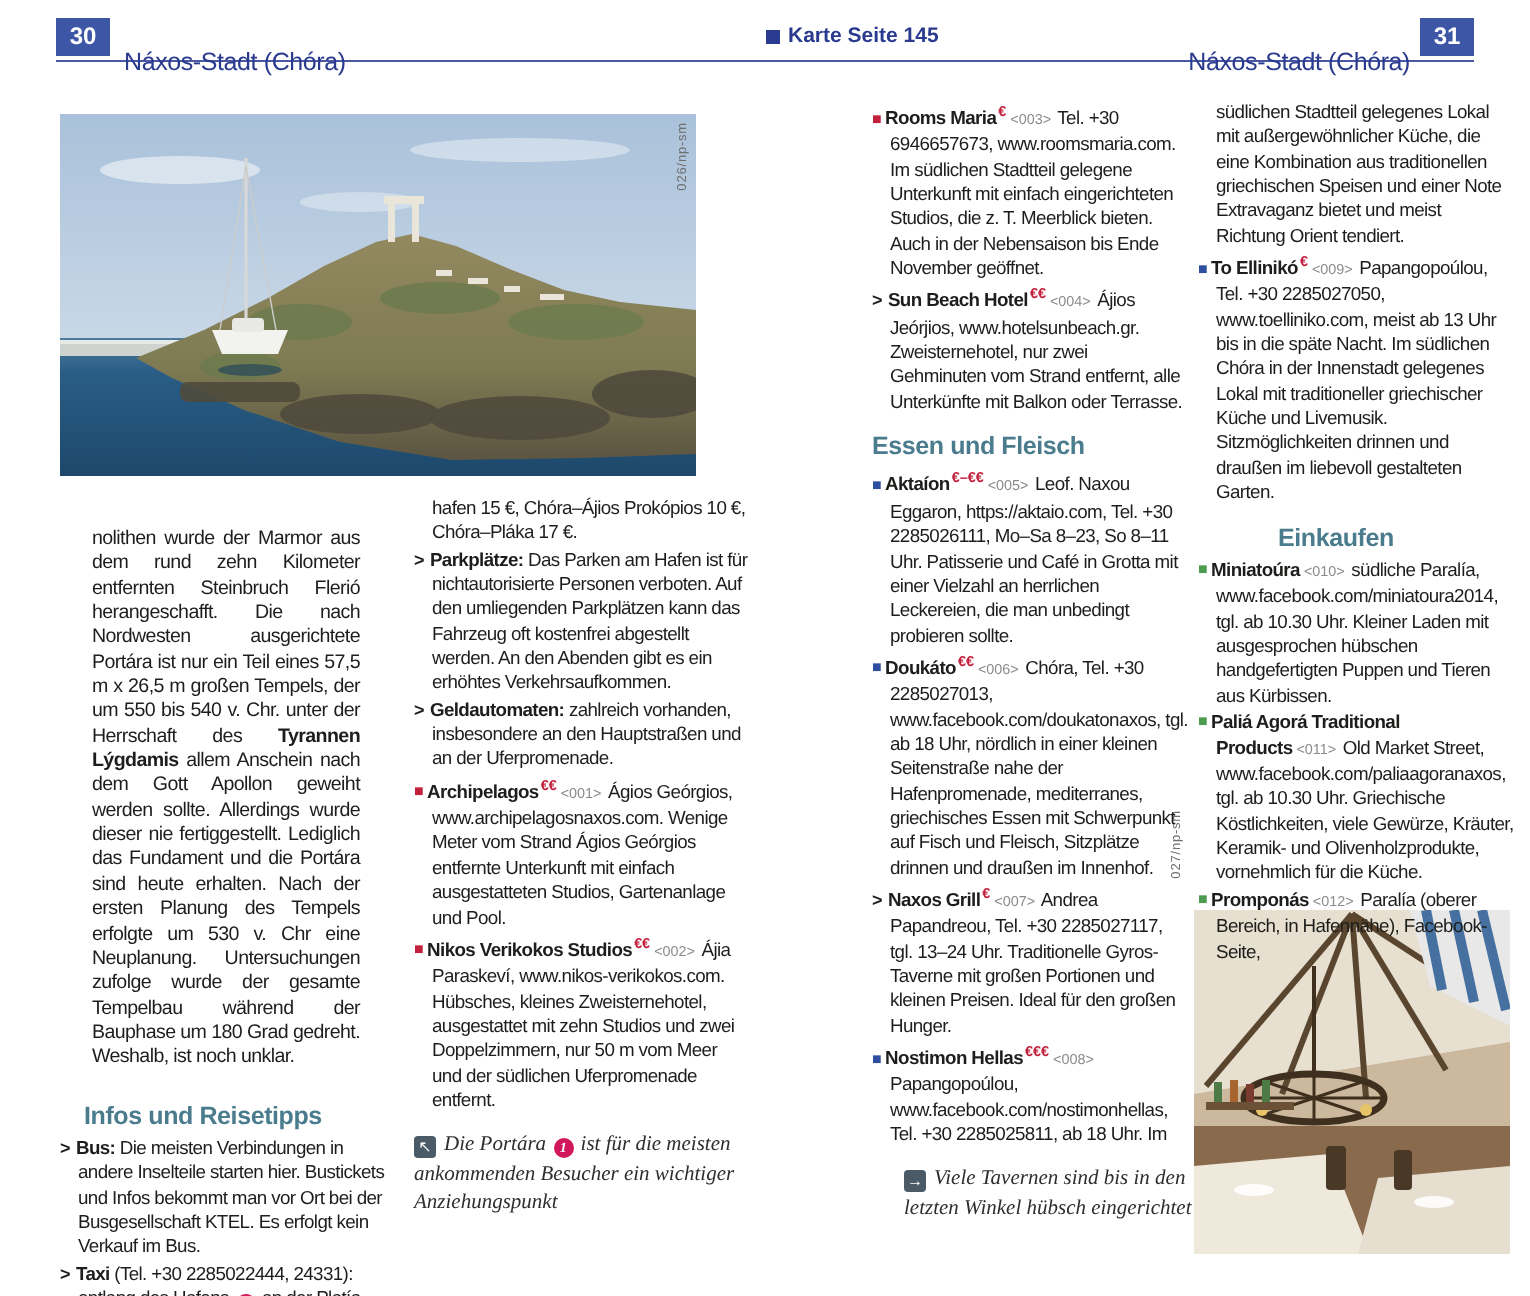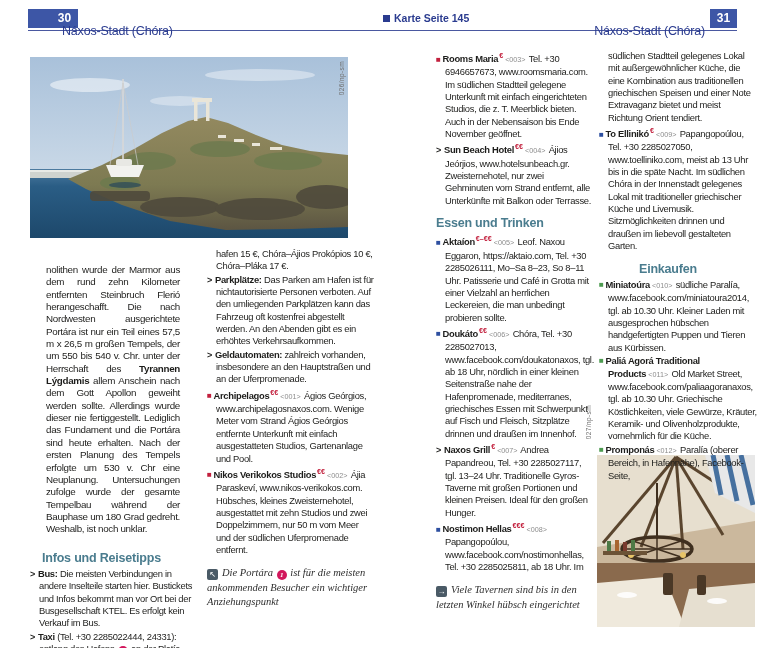--- a/index.html
+++ b/index.html
@@ -40,21 +40,21 @@
            font-size:10.5px;line-height:14.5px;color:#2e2e2e;}
   .cap-icon{display:inline-block;width:11px;height:11px;background:#4a5a66;color:#fff;
             border-radius:2px;font-size:8px;line-height:11px;text-align:center;
             margin-right:4px;font-style:normal;vertical-align:-1px;}
 </style>
 </head>
 <body>
 
 <div class="spread">
 
-  <div class="pagenum pl" style="background-color: rgb(61, 86, 166); padding-left: 23px;">30</div>
+  <div class="pagenum pl" style="background-color: rgb(61, 86, 166);">30</div>
   <div class="htitle tl" style="color: rgb(42, 59, 143);">Náxos-Stadt (Chóra)</div>
   <div class="hcenter" style="color: rgb(42, 59, 143);">
     <span class="hsq" style="background-color: rgb(42, 59, 143);"></span>
     <span>Karte Seite 145</span>
   </div>
   <div class="htitle tr" style="color: rgb(42, 59, 143);">Náxos-Stadt (Chóra)</div>
   <div class="pagenum pr" style="background-color: rgb(61, 86, 166);">31</div>
   <div class="hrule" style="background-color: rgb(42, 59, 143);"></div>
 
   <div class="photo" style="left:30px;top:57px;width:318px;height:181px;">
@@ -181,28 +181,28 @@
     <p class="entry"><span class="mk sq" style="color: rgb(194, 32, 61);">■</span><b>Nikos Verikokos Studios</b><sup class="price" style="color: rgb(194, 32, 61);">€€</sup><span class="ref">&lt;002&gt;</span><span> Ájia Paraskeví, www.nikos-verikokos.com. Hübsches, kleines Zweisternehotel, ausgestattet mit zehn Studios und zwei Doppelzimmern, nur 50 m vom Meer und der südlichen Uferpromenade entfernt.</span></p>
   </div>
 
   <div class="caption" style="left:207px;top:566px;width:168px;">
     <span class="cap-icon">↖</span><span>Die Portára </span><span class="badge" style="background-color: rgb(210, 23, 92);">1</span><span> ist für die meisten ankommenden Besucher ein wichtiger Anziehungspunkt</span>
   </div>
 
   <div class="col" style="left:436px;top:50px;width:158px;">
     <p class="entry"><span class="mk sq" style="color: rgb(194, 32, 61);">■</span><b>Rooms Maria</b><sup class="price" style="color: rgb(194, 32, 61);">€</sup><span class="ref">&lt;003&gt;</span><span> Tel. +30 6946657673, www.roomsmaria.com. Im südlichen Stadtteil gelegene Unterkunft mit einfach eingerichteten Studios, die z. T. Meerblick bieten. Auch in der Nebensaison bis Ende November geöffnet.</span></p>
     <p class="entry"><span class="mk chev">&gt;</span><b>Sun Beach Hotel</b><sup class="price" style="color: rgb(194, 32, 61);">€€</sup><span class="ref">&lt;004&gt;</span><span> Ájios Jeórjios, www.hotelsunbeach.gr. Zweisternehotel, nur zwei Gehminuten vom Strand entfernt, alle Unterkünfte mit Balkon oder Terrasse.</span></p>
-    <h3 class="h" style="color: rgb(74, 124, 142);">Essen und Trinken</h3>
+    <h3 class="h" style="color: rgb(74, 124, 142);">Essen und Fleisch</h3>
     <p class="entry"><span class="mk sq" style="color: rgb(45, 79, 160);">■</span><b>Aktaíon</b><sup class="price" style="color: rgb(194, 32, 61);">€–€€</sup><span class="ref">&lt;005&gt;</span><span> Leof. Naxou Eggaron, https://aktaio.com, Tel. +30 2285026111, Mo–Sa 8–23, So 8–11 Uhr. Patisserie und Café in Grotta mit einer Vielzahl an herrlichen Leckereien, die man unbedingt probieren sollte.</span></p>
     <p class="entry"><span class="mk sq" style="color: rgb(45, 79, 160);">■</span><b>Doukáto</b><sup class="price" style="color: rgb(194, 32, 61);">€€</sup><span class="ref">&lt;006&gt;</span><span> Chóra, Tel. +30 2285027013, www.facebook.com/doukatonaxos, tgl. ab 18 Uhr, nördlich in einer kleinen Seitenstraße nahe der Hafenpromenade, mediterranes, griechisches Essen mit Schwerpunkt auf Fisch und Fleisch, Sitzplätze drinnen und draußen im Innenhof.</span></p>
     <p class="entry"><span class="mk chev">&gt;</span><b>Naxos Grill</b><sup class="price" style="color: rgb(194, 32, 61);">€</sup><span class="ref">&lt;007&gt;</span><span> Andrea Papandreou, Tel. +30 2285027117, tgl. 13–24 Uhr. Traditionelle Gyros-Taverne mit großen Portionen und kleinen Preisen. Ideal für den großen Hunger.</span></p>
     <p class="entry"><span class="mk sq" style="color: rgb(45, 79, 160);">■</span><b>Nostimon Hellas</b><sup class="price" style="color: rgb(194, 32, 61);">€€€</sup><span class="ref">&lt;008&gt;</span><span> Papangopoúlou, www.facebook.com/nostimonhellas, Tel. +30 2285025811, ab 18 Uhr. Im</span></p>
   </div>
 
-  <div class="caption" style="left:436px;top:583px;width:158px;">
+  <div class="caption" style="left:452px;top:583px;width:158px;">
     <span class="cap-icon">→</span><span>Viele Tavernen sind bis in den letzten Winkel hübsch eingerichtet</span>
   </div>
 
   <div class="col" style="left:599px;top:50px;width:158px;">
     <p class="entry cont">südlichen Stadtteil gelegenes Lokal mit außergewöhnlicher Küche, die eine Kombination aus traditionellen griechischen Speisen und einer Note Extravaganz bietet und meist Richtung Orient tendiert.</p>
     <p class="entry"><span class="mk sq" style="color: rgb(45, 79, 160);">■</span><b>To Ellinikó</b><sup class="price" style="color: rgb(194, 32, 61);">€</sup><span class="ref">&lt;009&gt;</span><span> Papangopoúlou, Tel. +30 2285027050, www.toelliniko.com, meist ab 13 Uhr bis in die späte Nacht. Im südlichen Chóra in der Innenstadt gelegenes Lokal mit traditioneller griechischer Küche und Livemusik. Sitzmöglichkeiten drinnen und draußen im liebevoll gestalteten Garten.</span></p>
     <h3 class="h" style="color: rgb(74, 124, 142); margin-left: 40px;">Einkaufen</h3>
     <p class="entry"><span class="mk sq" style="color: rgb(77, 155, 80);">■</span><b>Miniatoúra</b><span class="ref">&lt;010&gt;</span><span> südliche Paralía, www.facebook.com/miniatoura2014, tgl. ab 10.30 Uhr. Kleiner Laden mit ausgesprochen hübschen handgefertigten Puppen und Tieren aus Kürbissen.</span></p>
     <p class="entry"><span class="mk sq" style="color: rgb(77, 155, 80);">■</span><b>Paliá Agorá Traditional Products</b><span class="ref">&lt;011&gt;</span><span> Old Market Street, www.facebook.com/paliaagoranaxos, tgl. ab 10.30 Uhr. Griechische Köstlichkeiten, viele Gewürze, Kräuter, Keramik- und Olivenholzprodukte, vornehmlich für die Küche.</span></p>
     <p class="entry"><span class="mk sq" style="color: rgb(77, 155, 80);">■</span><b>Promponás</b><span class="ref">&lt;012&gt;</span><span> Paralía (oberer Bereich, in Hafennähe), Facebook-Seite,</span></p>

